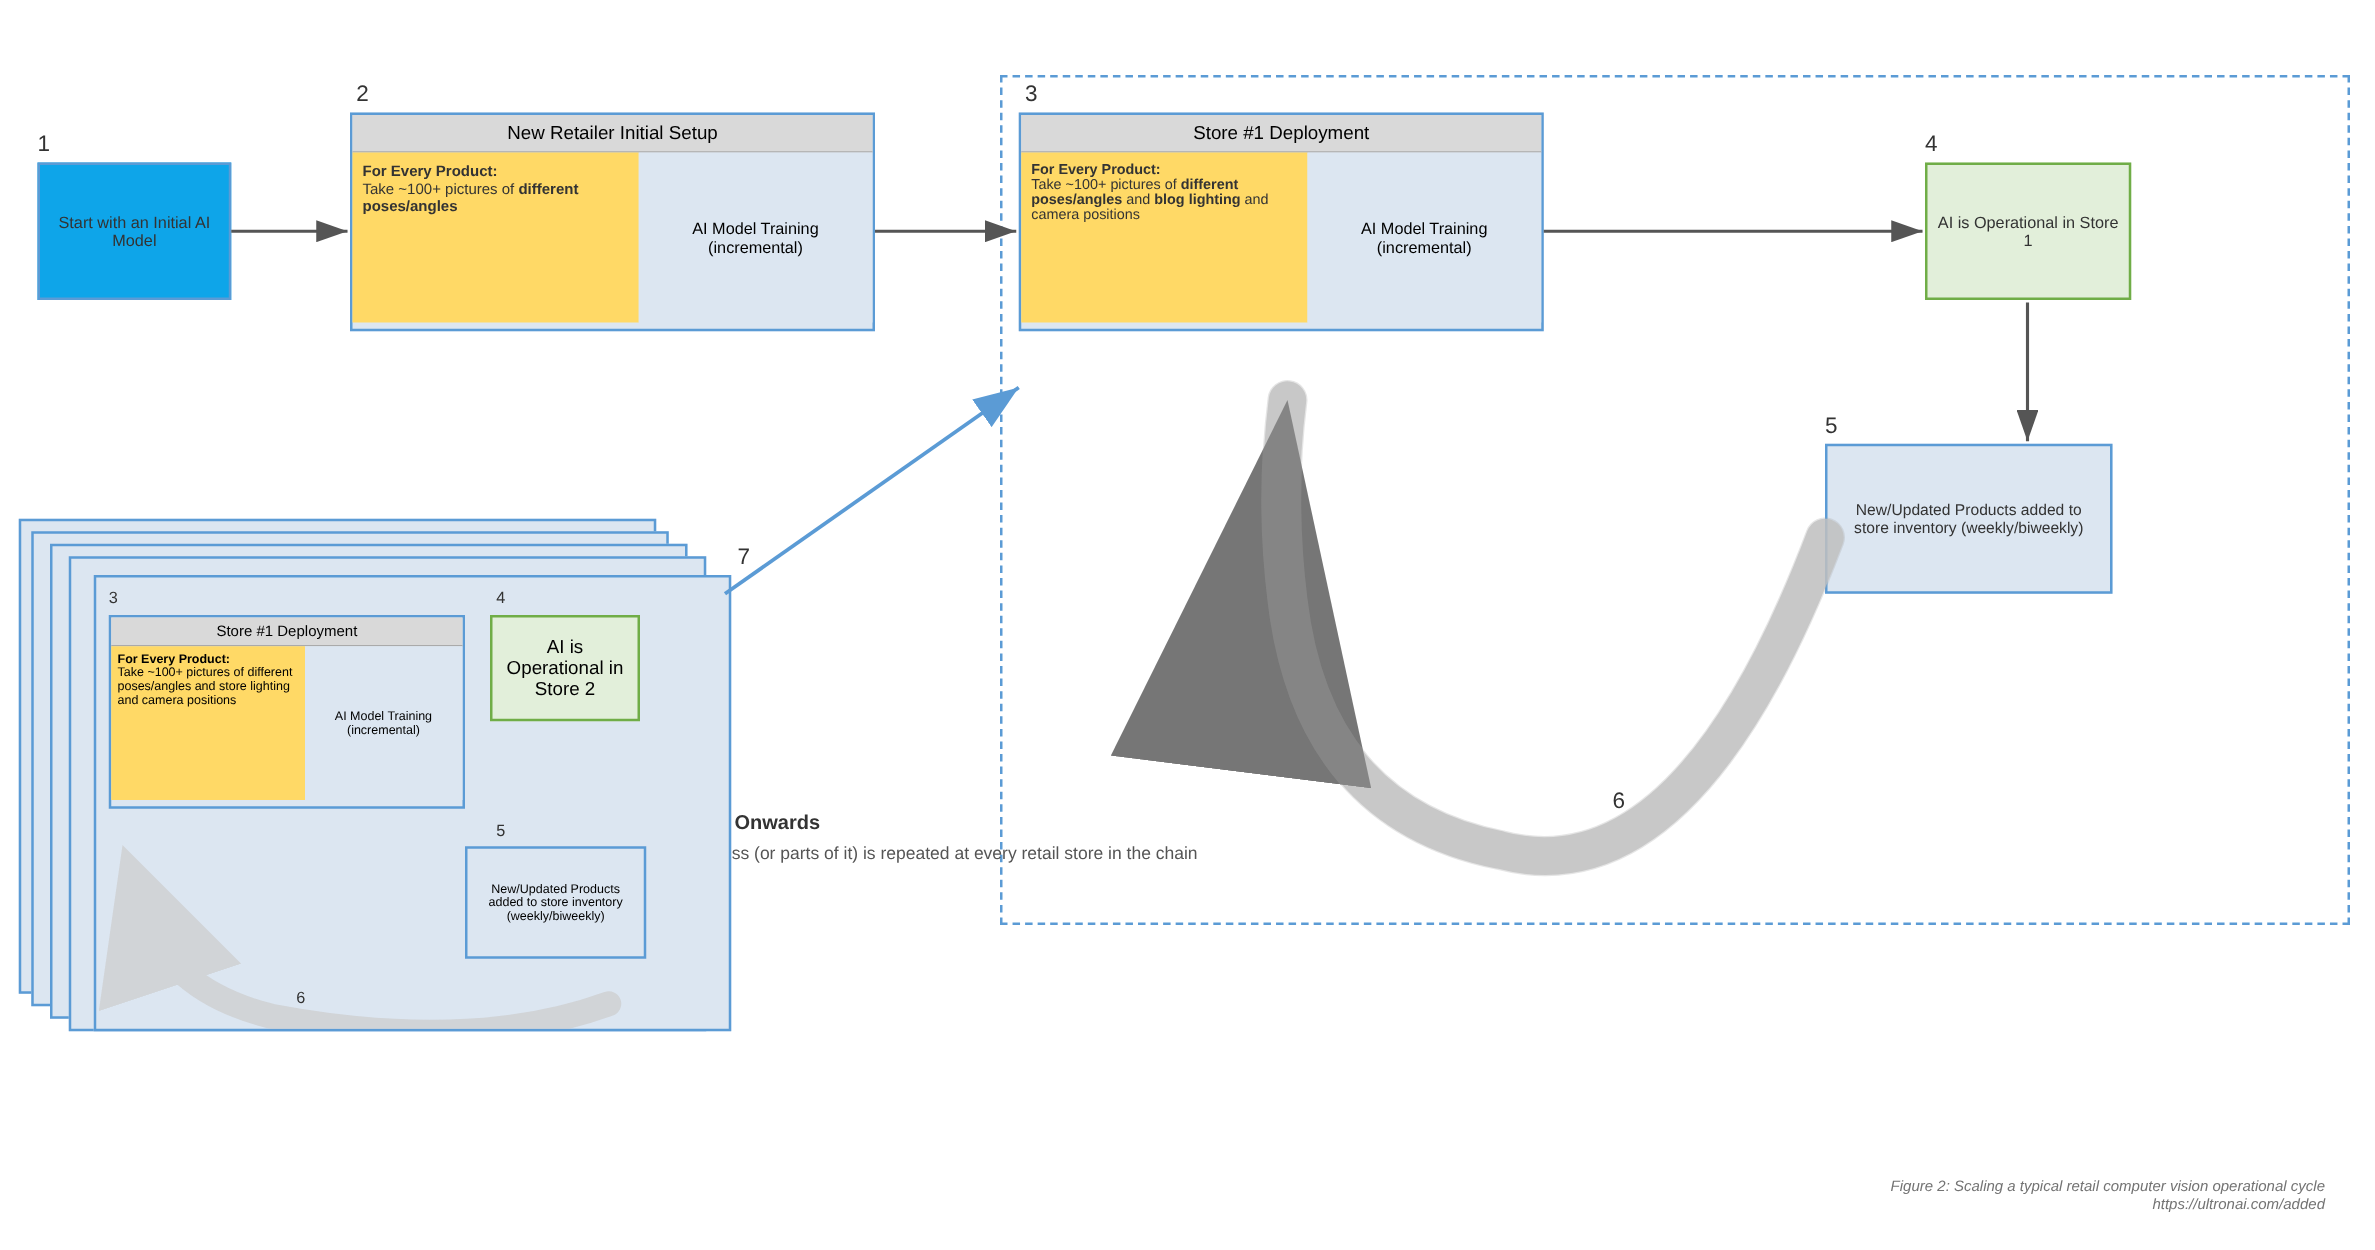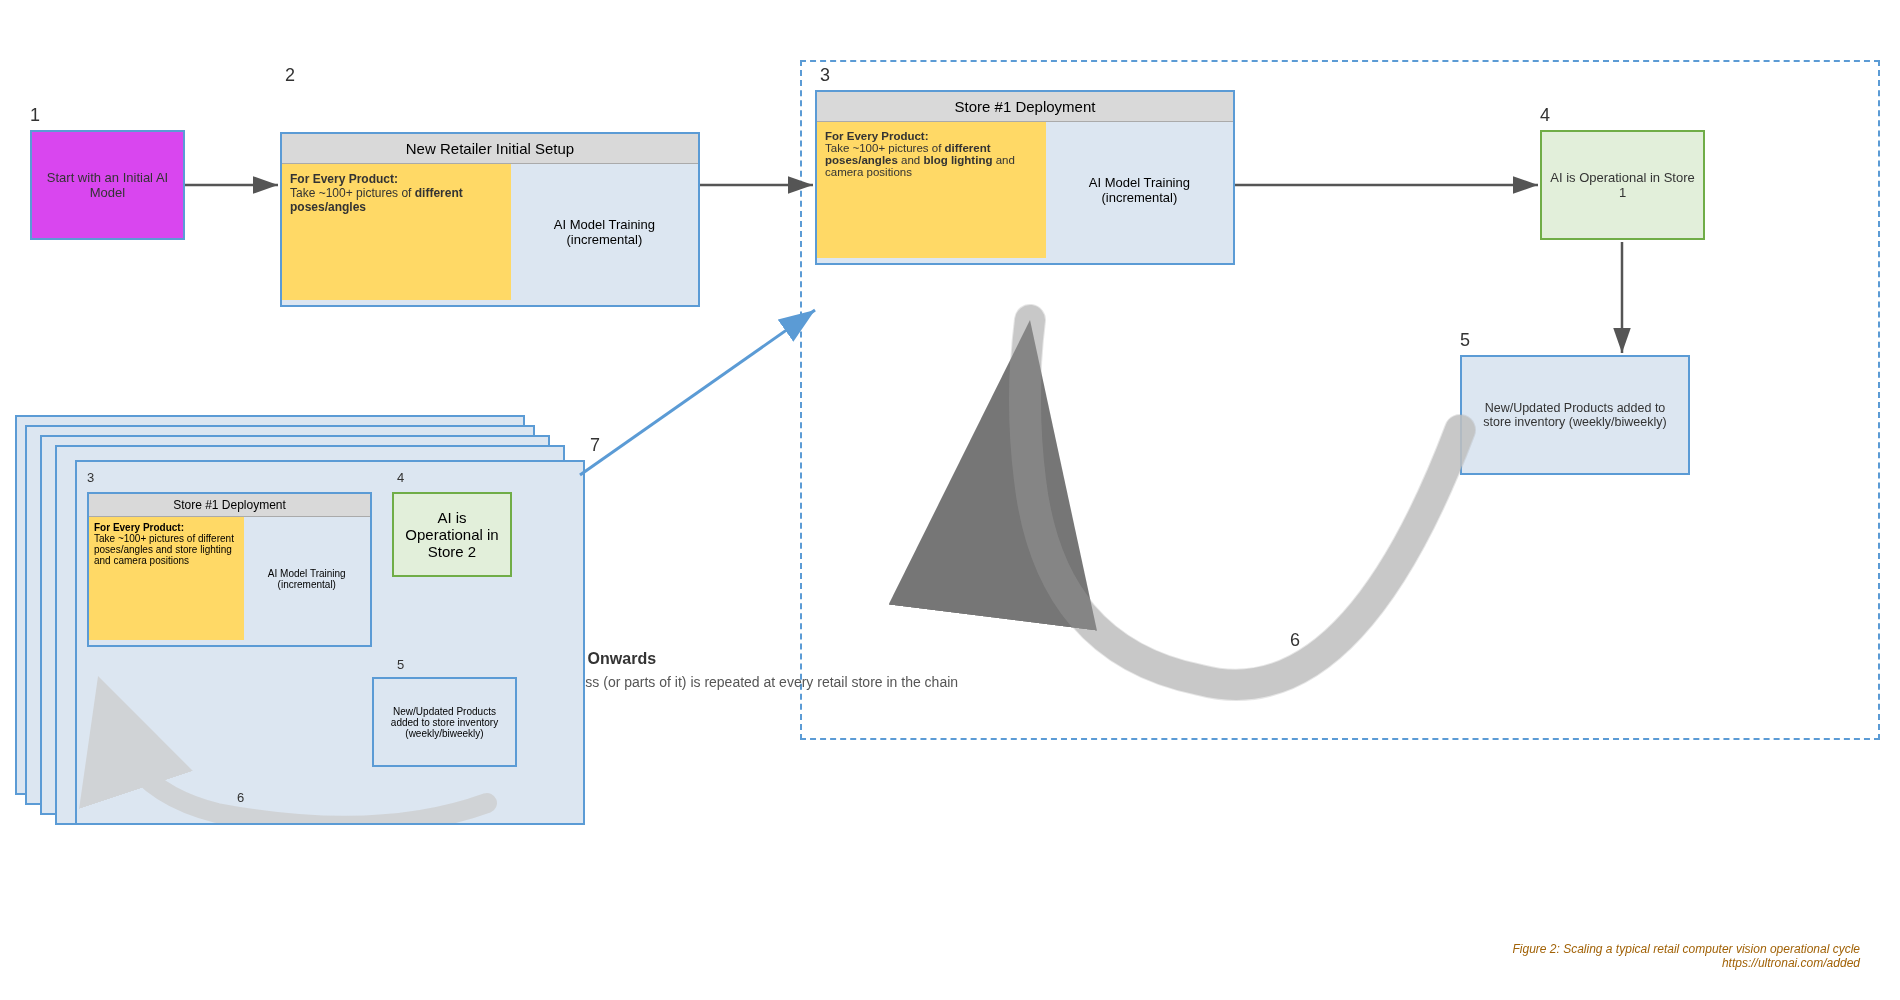--- a/index.html
+++ b/index.html
@@ -28,41 +28,40 @@
     }
 
     
     .box1 {
       position: absolute;
       top: 130px;
       left: 30px;
       width: 155px;
       height: 110px;
       border: 2px solid #5b9bd5;
-      background: #d946ef;
+      background: #0ea5e9;
       display: flex;
       align-items: center;
       justify-content: center;
       text-align: center;
       padding: 8px;
       font-size: 13px;
       font-weight: normal;
       color: #333;
     }
 
     
     .box2-outer {
       position: absolute;
       top: 90px;
       left: 280px;
       width: 420px;
       height: 175px;
       border: 2px solid #5b9bd5;
       background: #dce6f1;
-      margin-top: 42px;
     }
     .box2-title {
       background: #d9d9d9;
       text-align: center;
       padding: 6px;
       font-size: 15px;
       font-weight: normal;
       border-bottom: 1px solid #aaa;
     }
     .box2-body {
@@ -200,21 +199,21 @@
       margin-bottom: 6px;
     }
 
     
     .figure-caption {
       position: absolute;
       bottom: 30px;
       right: 40px;
       font-style: italic;
       font-size: 12px;
-      color: #a16207;
+      color: #737373;
       text-align: right;
     }
   </style>
 </head>
 <body>
 
 <div class="diagram-container">
 
   <div class="dashed-rect"></div>
 

